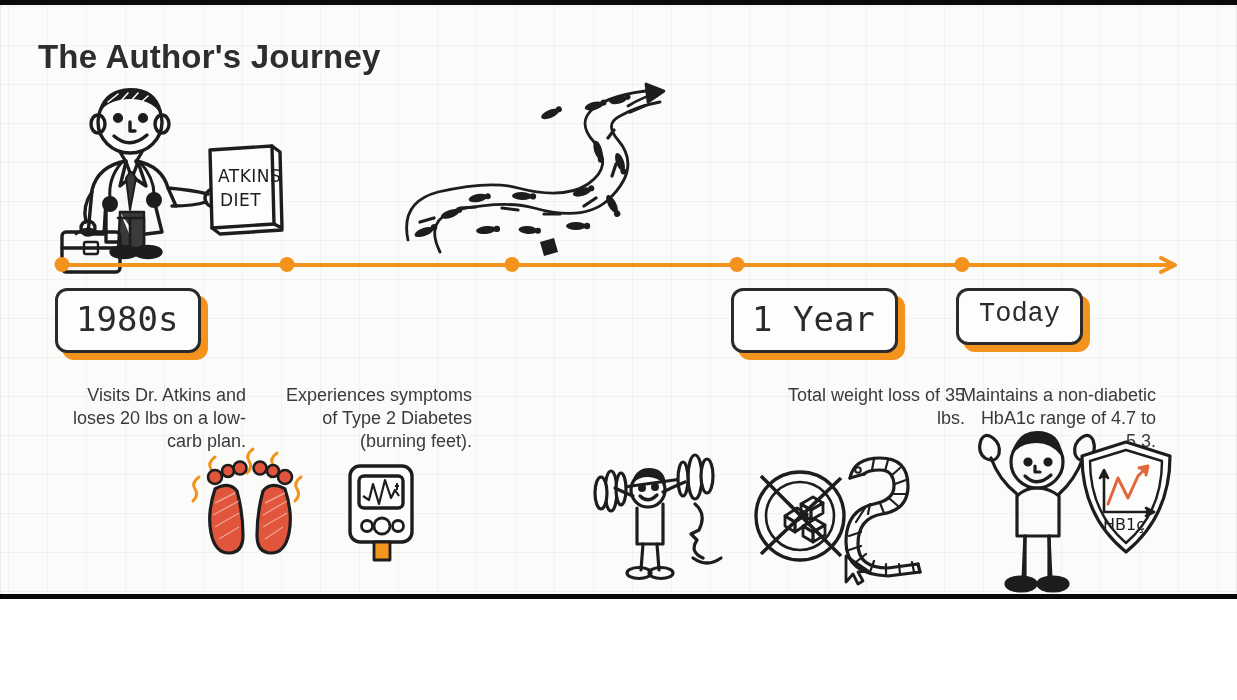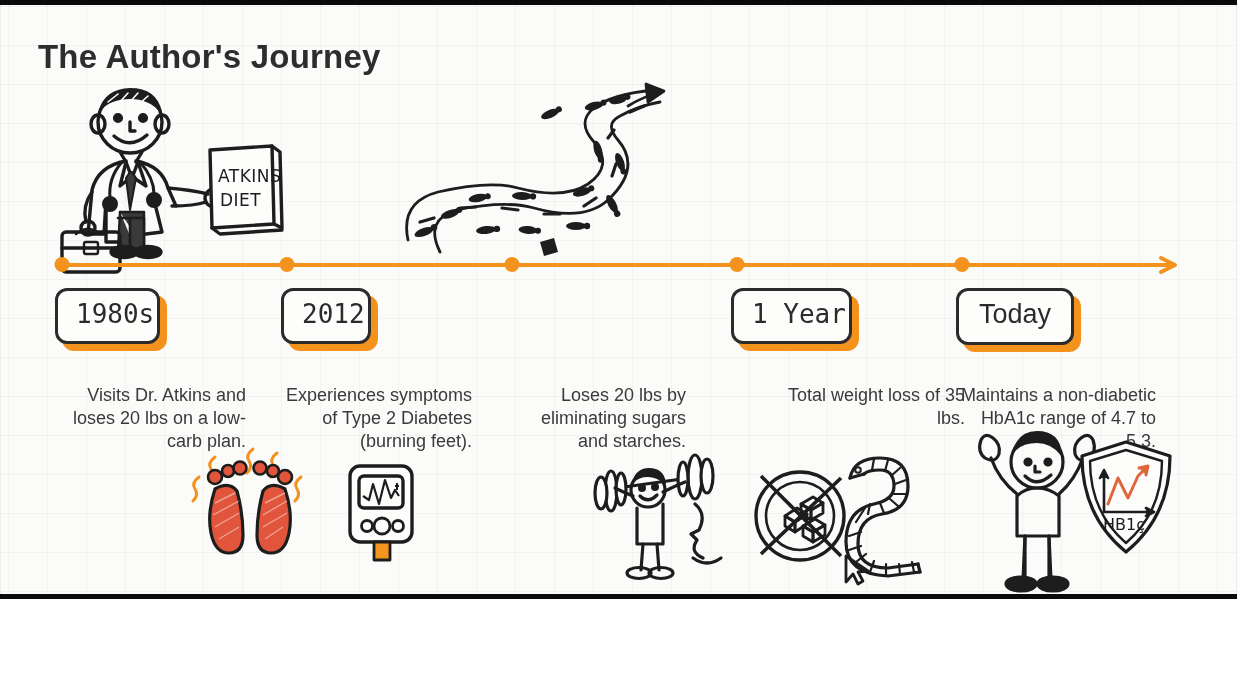--- a/index.html
+++ b/index.html
@@ -79,28 +79,28 @@
     height: 100%;
     background: #F4921E;
     border-radius: 12px;
   }
   .chip {
     position: relative;
     display: inline-block;
     border: 3px solid #2b2b2b;
     border-radius: 12px;
     background: #fdfdfc;
-    padding: 9px 3px 11px 18px;
+    padding: 9px 20px 11px 18px;
     font-family: "DejaVu Sans Mono", monospace;
-    font-size: 26px;
+    font-size: 34px;
     line-height: 1.15;
     color: #2b2b2b;
     white-space: nowrap;
   }
-  .chip.sans { font-family: Liberation Sans, sans-serif; font-size: 27px; padding: 8px 20px 12px 20px; }
+  .chip.sans { font-family: Liberation Mono, monospace; font-size: 27px; padding: 8px 20px 12px 20px; }
   .desc {
     position: absolute;
     top: 384px;
     font-size: 18px;
     line-height: 23px;
     color: #3a3a3a;
     text-align: right;
   }
 
   .art { position: absolute; }
@@ -275,29 +275,22 @@
   <div class="tl-dot" style="left:962px;"></div>
 
   <div class="milestone" style="left:55px;">
     <div class="chip-wrap">
       <div class="chip-shadow"></div>
       <div class="chip">1980s</div>
     </div>
   </div>
   <div class="desc" style="left:54px; width:192px;">Visits Dr. Atkins and loses 20 lbs on a low-carb plan.</div>
 
-  <div class="milestone" style="left:281px;">
-    <div class="chip-wrap">
-      <div class="chip-shadow"></div>
-      <div class="chip">2012</div>
-    </div>
-  </div>
   <div class="desc" style="left:280px; width:192px;">Experiences symptoms of Type 2 Diabetes (burning feet).</div>
 
-  <div class="desc" style="left:506px; width:180px;">Loses 20 lbs by eliminating sugars and starches.</div>
 
   <div class="milestone" style="left:731px;">
     <div class="chip-wrap">
       <div class="chip-shadow"></div>
       <div class="chip">1 Year</div>
     </div>
   </div>
   <div class="desc" style="left:731px; width:210px;margin-left:24px;">Total weight loss of 35 lbs.</div>
 
   <div class="milestone" style="left:956px;">

